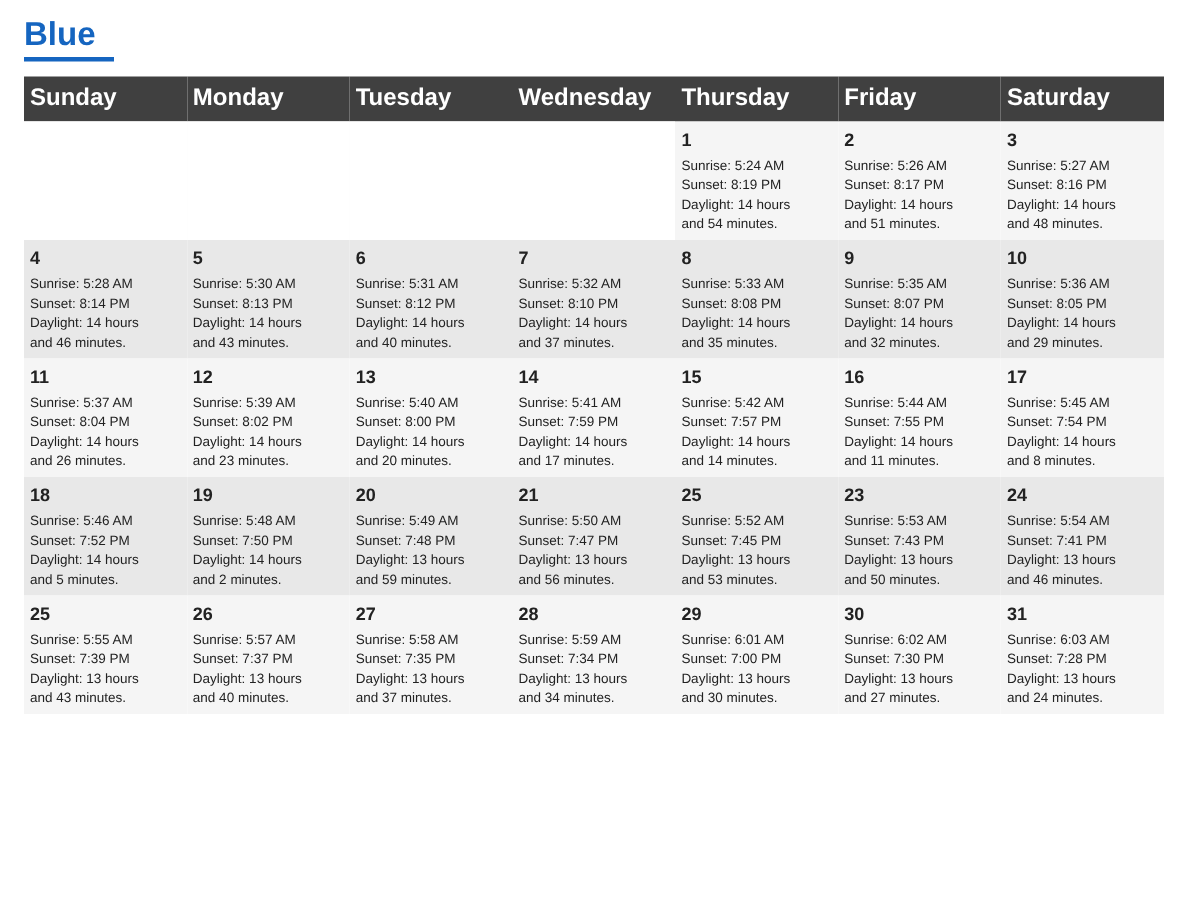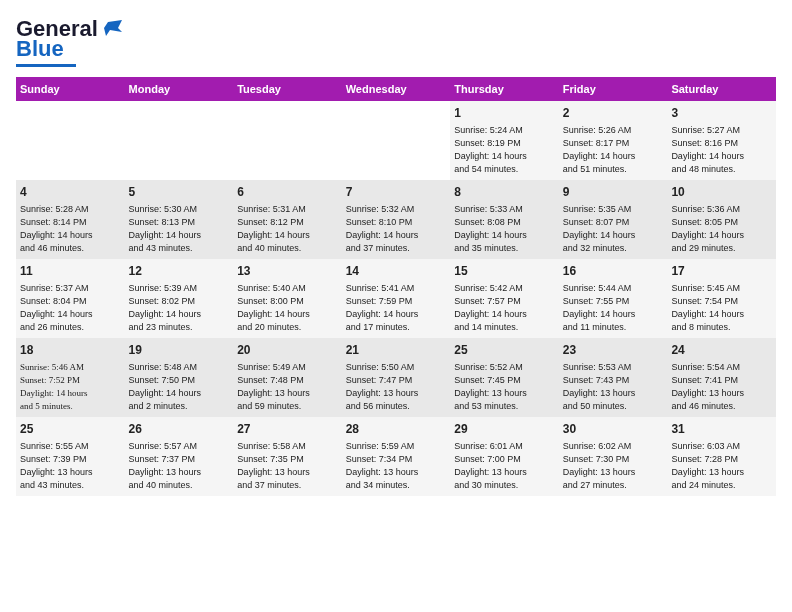--- a/index.html
+++ b/index.html
@@ -40,23 +40,23 @@
       font-size: 14px;
       color: #333;
       margin-top: 2px;
     }
     table {
       width: 100%;
       border-collapse: collapse;
       table-layout: fixed;
     }
     thead th {
-      background: #a21caf;
+      background: #404040;
       color: #fff;
-      font-size: 11px;
+      font-size: 16px;
       font-weight: bold;
       padding: 6px 4px;
       text-align: left;
     }
     tbody tr {
       height: auto;
     }
     tbody tr:nth-child(odd) {
       background: #f5f5f5;
     }
@@ -80,26 +80,20 @@
     .day-info {
       font-size: 9px;
       line-height: 1.45;
     }
   </style>
 </head>
 <body>
 
 <div class="header">
   <div class="logo">
-    <div style="display:flex;align-items:center;gap:2px;">
-      <span style="font-size:22px;font-weight:bold;color:#1a1a2e;">General</span>
-      <svg width="22" height="22" viewBox="0 0 22 22">
-        <polygon points="8,4 22,2 18,10 22,14 10,12 6,18 4,10" fill="#1565c0"></polygon>
-      </svg>
-    </div>
     <span style="font-size:22px;font-weight:bold;color:#1565c0;margin-top:-6px;">Blue</span>
     <div class="logo-line"></div>
   </div>
   <div class="title-block">
     <div class="month-year"></div>
     <div class="location"></div>
   </div>
 </div>
 
 <table>
@@ -240,21 +234,21 @@
           <span class="day-num">17</span>
           <div class="day-info" style="white-space: pre-line;">Sunrise: 5:45 AM
 Sunset: 7:54 PM
 Daylight: 14 hours
 and 8 minutes.</div>
         </td>
       </tr>
       <tr>
         <td>
           <span class="day-num">18</span>
-          <div class="day-info" style="white-space: pre-line; font-family: Liberation Serif, serif;">Sunrise: 5:46 AM
+          <div class="day-info" style="white-space: pre-line;">Sunrise: 5:46 AM
 Sunset: 7:52 PM
 Daylight: 14 hours
 and 5 minutes.</div>
         </td>
         <td>
           <span class="day-num">19</span>
           <div class="day-info" style="white-space: pre-line;">Sunrise: 5:48 AM
 Sunset: 7:50 PM
 Daylight: 14 hours
 and 2 minutes.</div>

